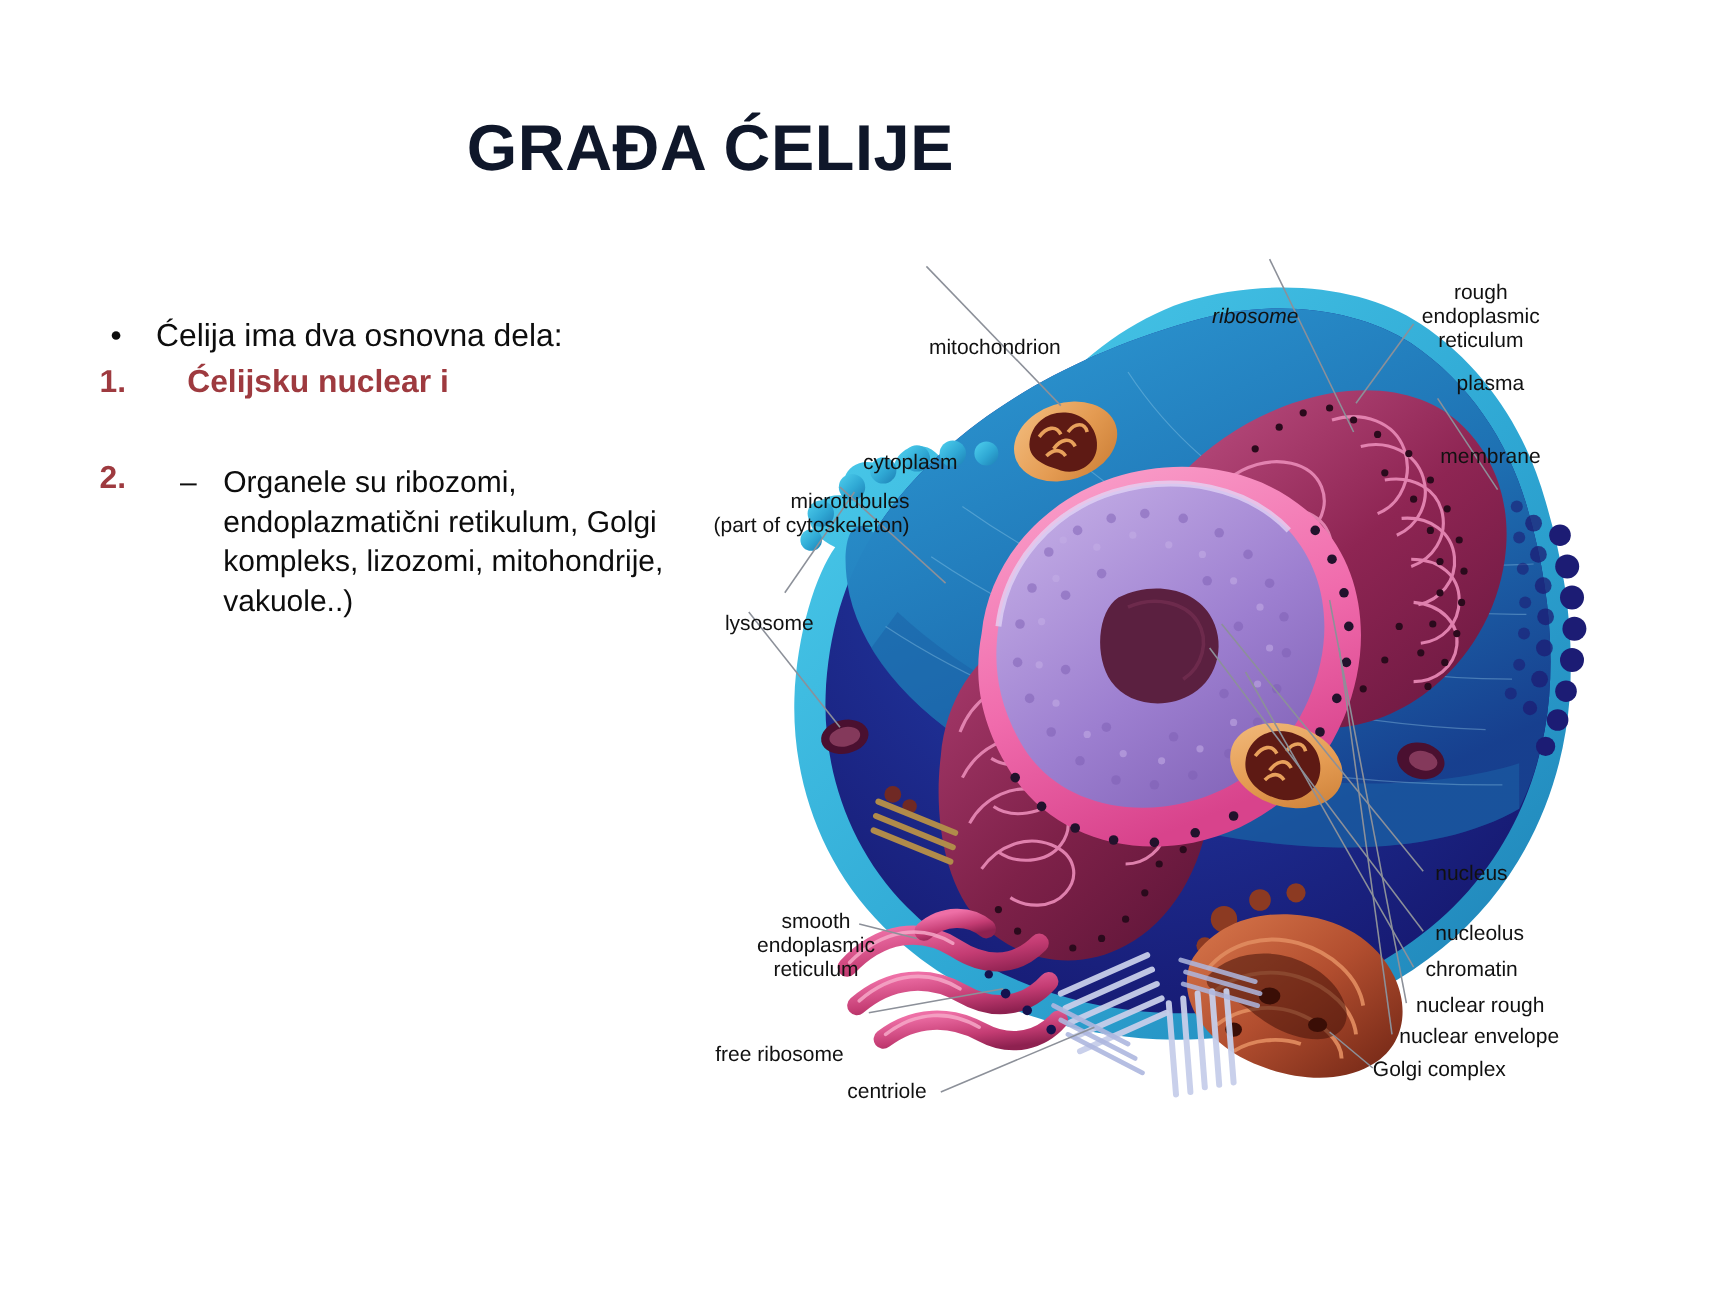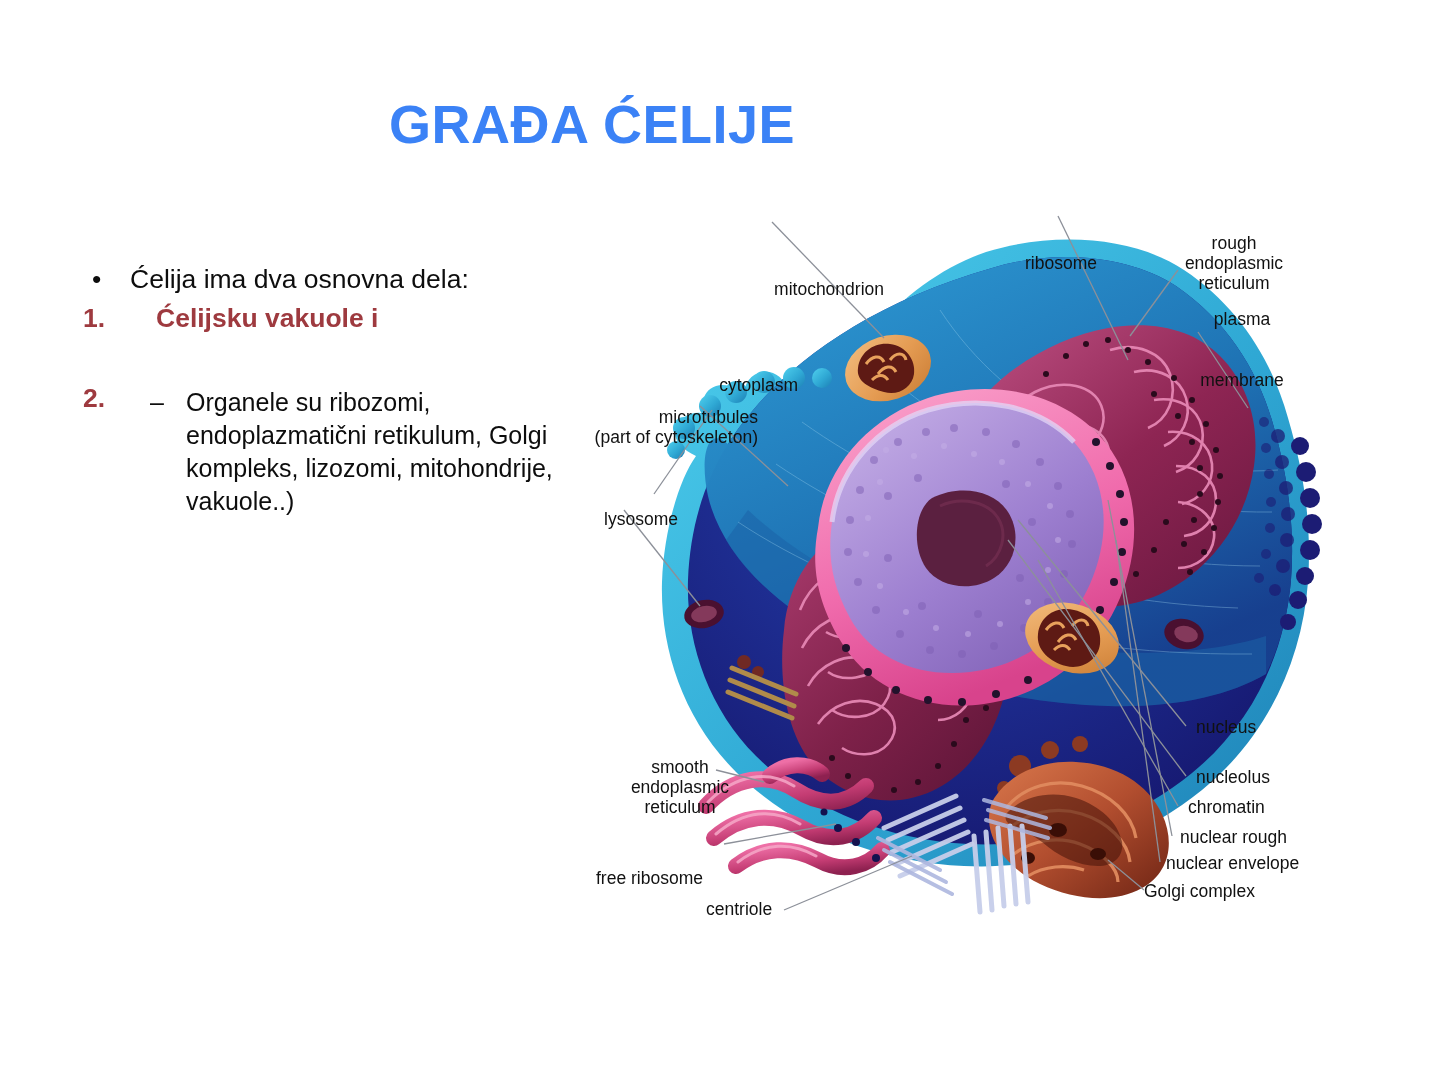--- a/index.html
+++ b/index.html
@@ -19,21 +19,21 @@
   
   .slide-title {
     position: absolute;
     left: 0;
     top: 96px;
     width: 1184px;
     text-align: center;
     font-size: 54px;
     font-weight: bold;
     letter-spacing: 0.5px;
-    color: #3b82f6;
+    color: #0f172a;
     line-height: 1.05;
   }
 
   
   .body-text {
     position: absolute;
     left: 78px;
     top: 262px;
     width: 520px;
   }
@@ -115,21 +115,21 @@
 
 <div class="body-text">
 
   <div class="lvl1">
     <span class="bullet-dot">•</span>
     <span>Ćelija ima dva osnovna dela:</span>
   </div>
 
   <div class="numbered">
     <span class="num">1.</span>
-    <span>Ćelijsku vakuole i</span>
+    <span>Ćelijsku nuclear i</span>
   </div>
 
   <div class="gap-row"></div>
 
   <div class="numbered">
     <span class="num">2.</span>
   </div>
 
   <div class="lvl3">
     <span class="dash">–</span>
@@ -612,21 +612,21 @@
 
   <div class="lbl r" style="left:-8px; top:70px; width:304px;">mitochondrion</div>
 
   <div class="lbl r" style="left:-20px; top:166px; width:230px;">cytoplasm</div>
 
   <div class="lbl r" style="left:-50px; top:198px; width:220px;">microtubules</div>
   <div class="lbl r" style="left:-60px; top:218px; width:230px;">(part of cytoskeleton)</div>
 
   <div class="lbl r" style="left:-60px; top:300px; width:150px;">lysosome</div>
 
-  <div class="lbl c" style="left:403px; top:44px; width:140px;">ribosome</div>
+  <div class="lbl c" style="left:388px; top:44px; width:140px;font-style:italic;">ribosome</div>
 
   <div class="lbl c" style="left:556px; top:24px; width:180px;">rough</div>
   <div class="lbl c" style="left:556px; top:44px; width:180px;">endoplasmic</div>
   <div class="lbl c" style="left:556px; top:64px; width:180px;">reticulum</div>
 
   <div class="lbl c" style="left:574px; top:100px; width:160px;">plasma</div>
   <div class="lbl c" style="left:574px; top:120px; width:160px;margin-top:41px;">membrane</div>
 
   <div class="lbl" style="left:608px; top:508px; width:160px;">nucleus</div>
   <div class="lbl" style="left:608px; top:558px; width:160px;">nucleolus</div>

